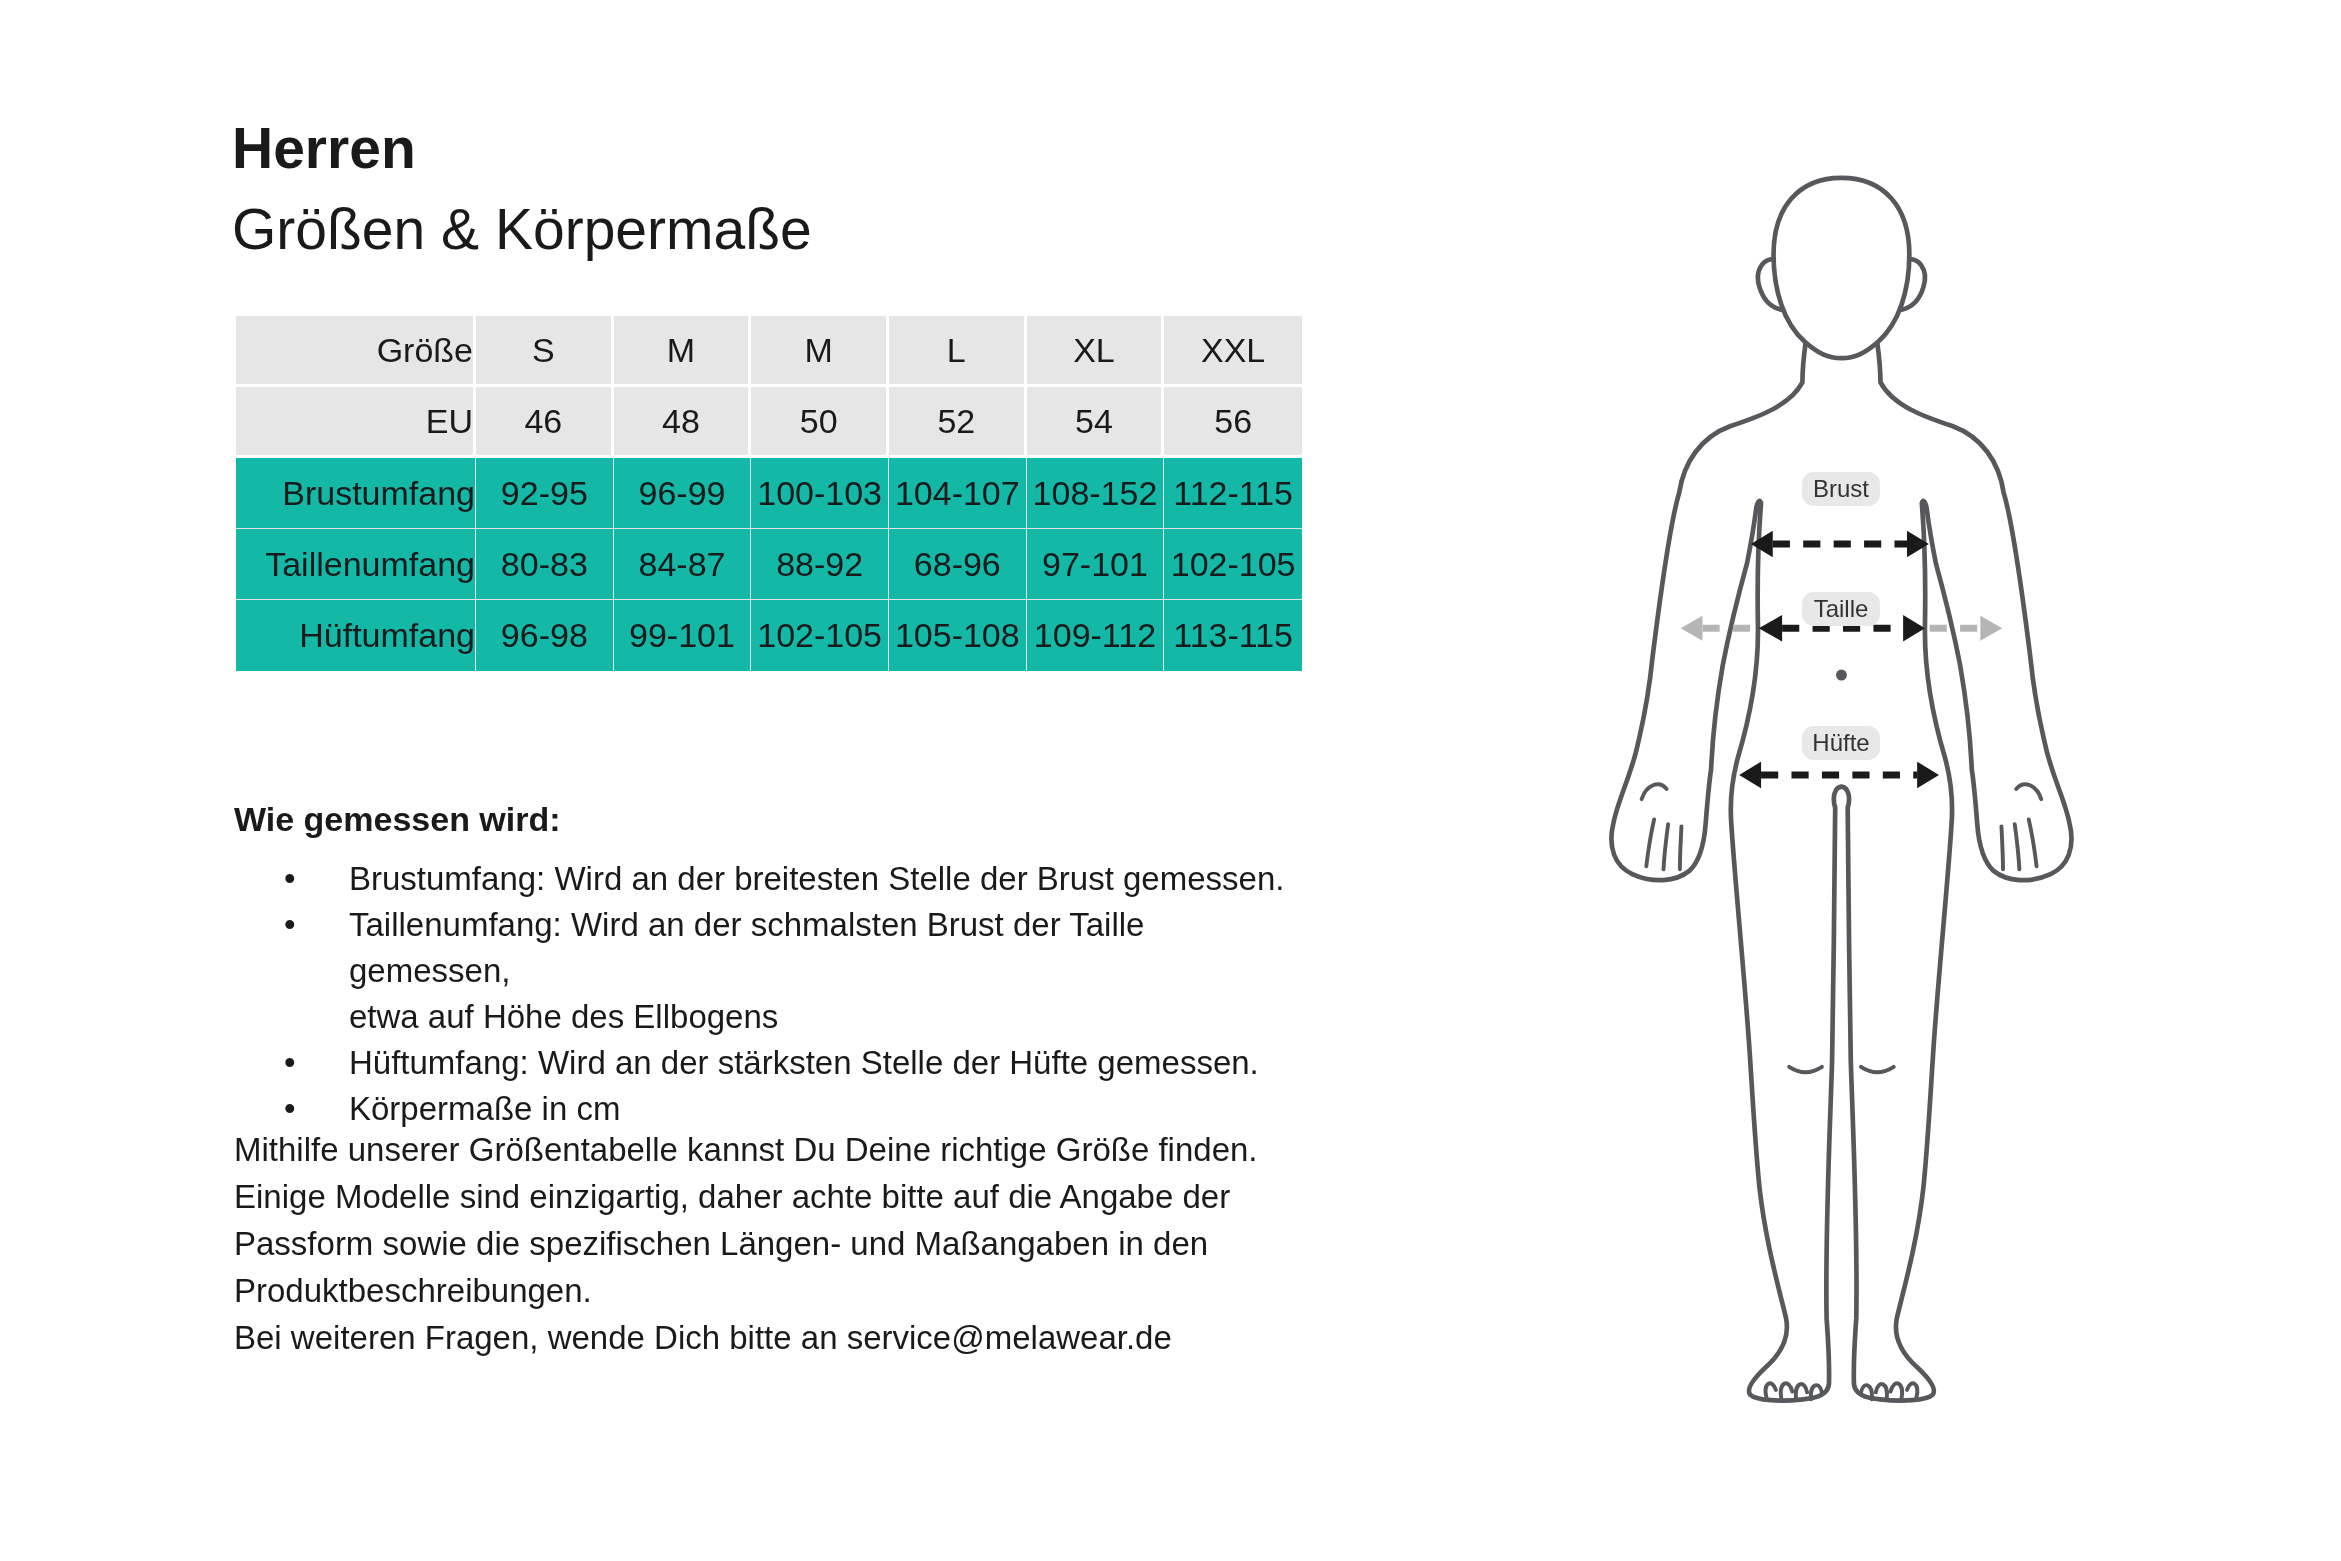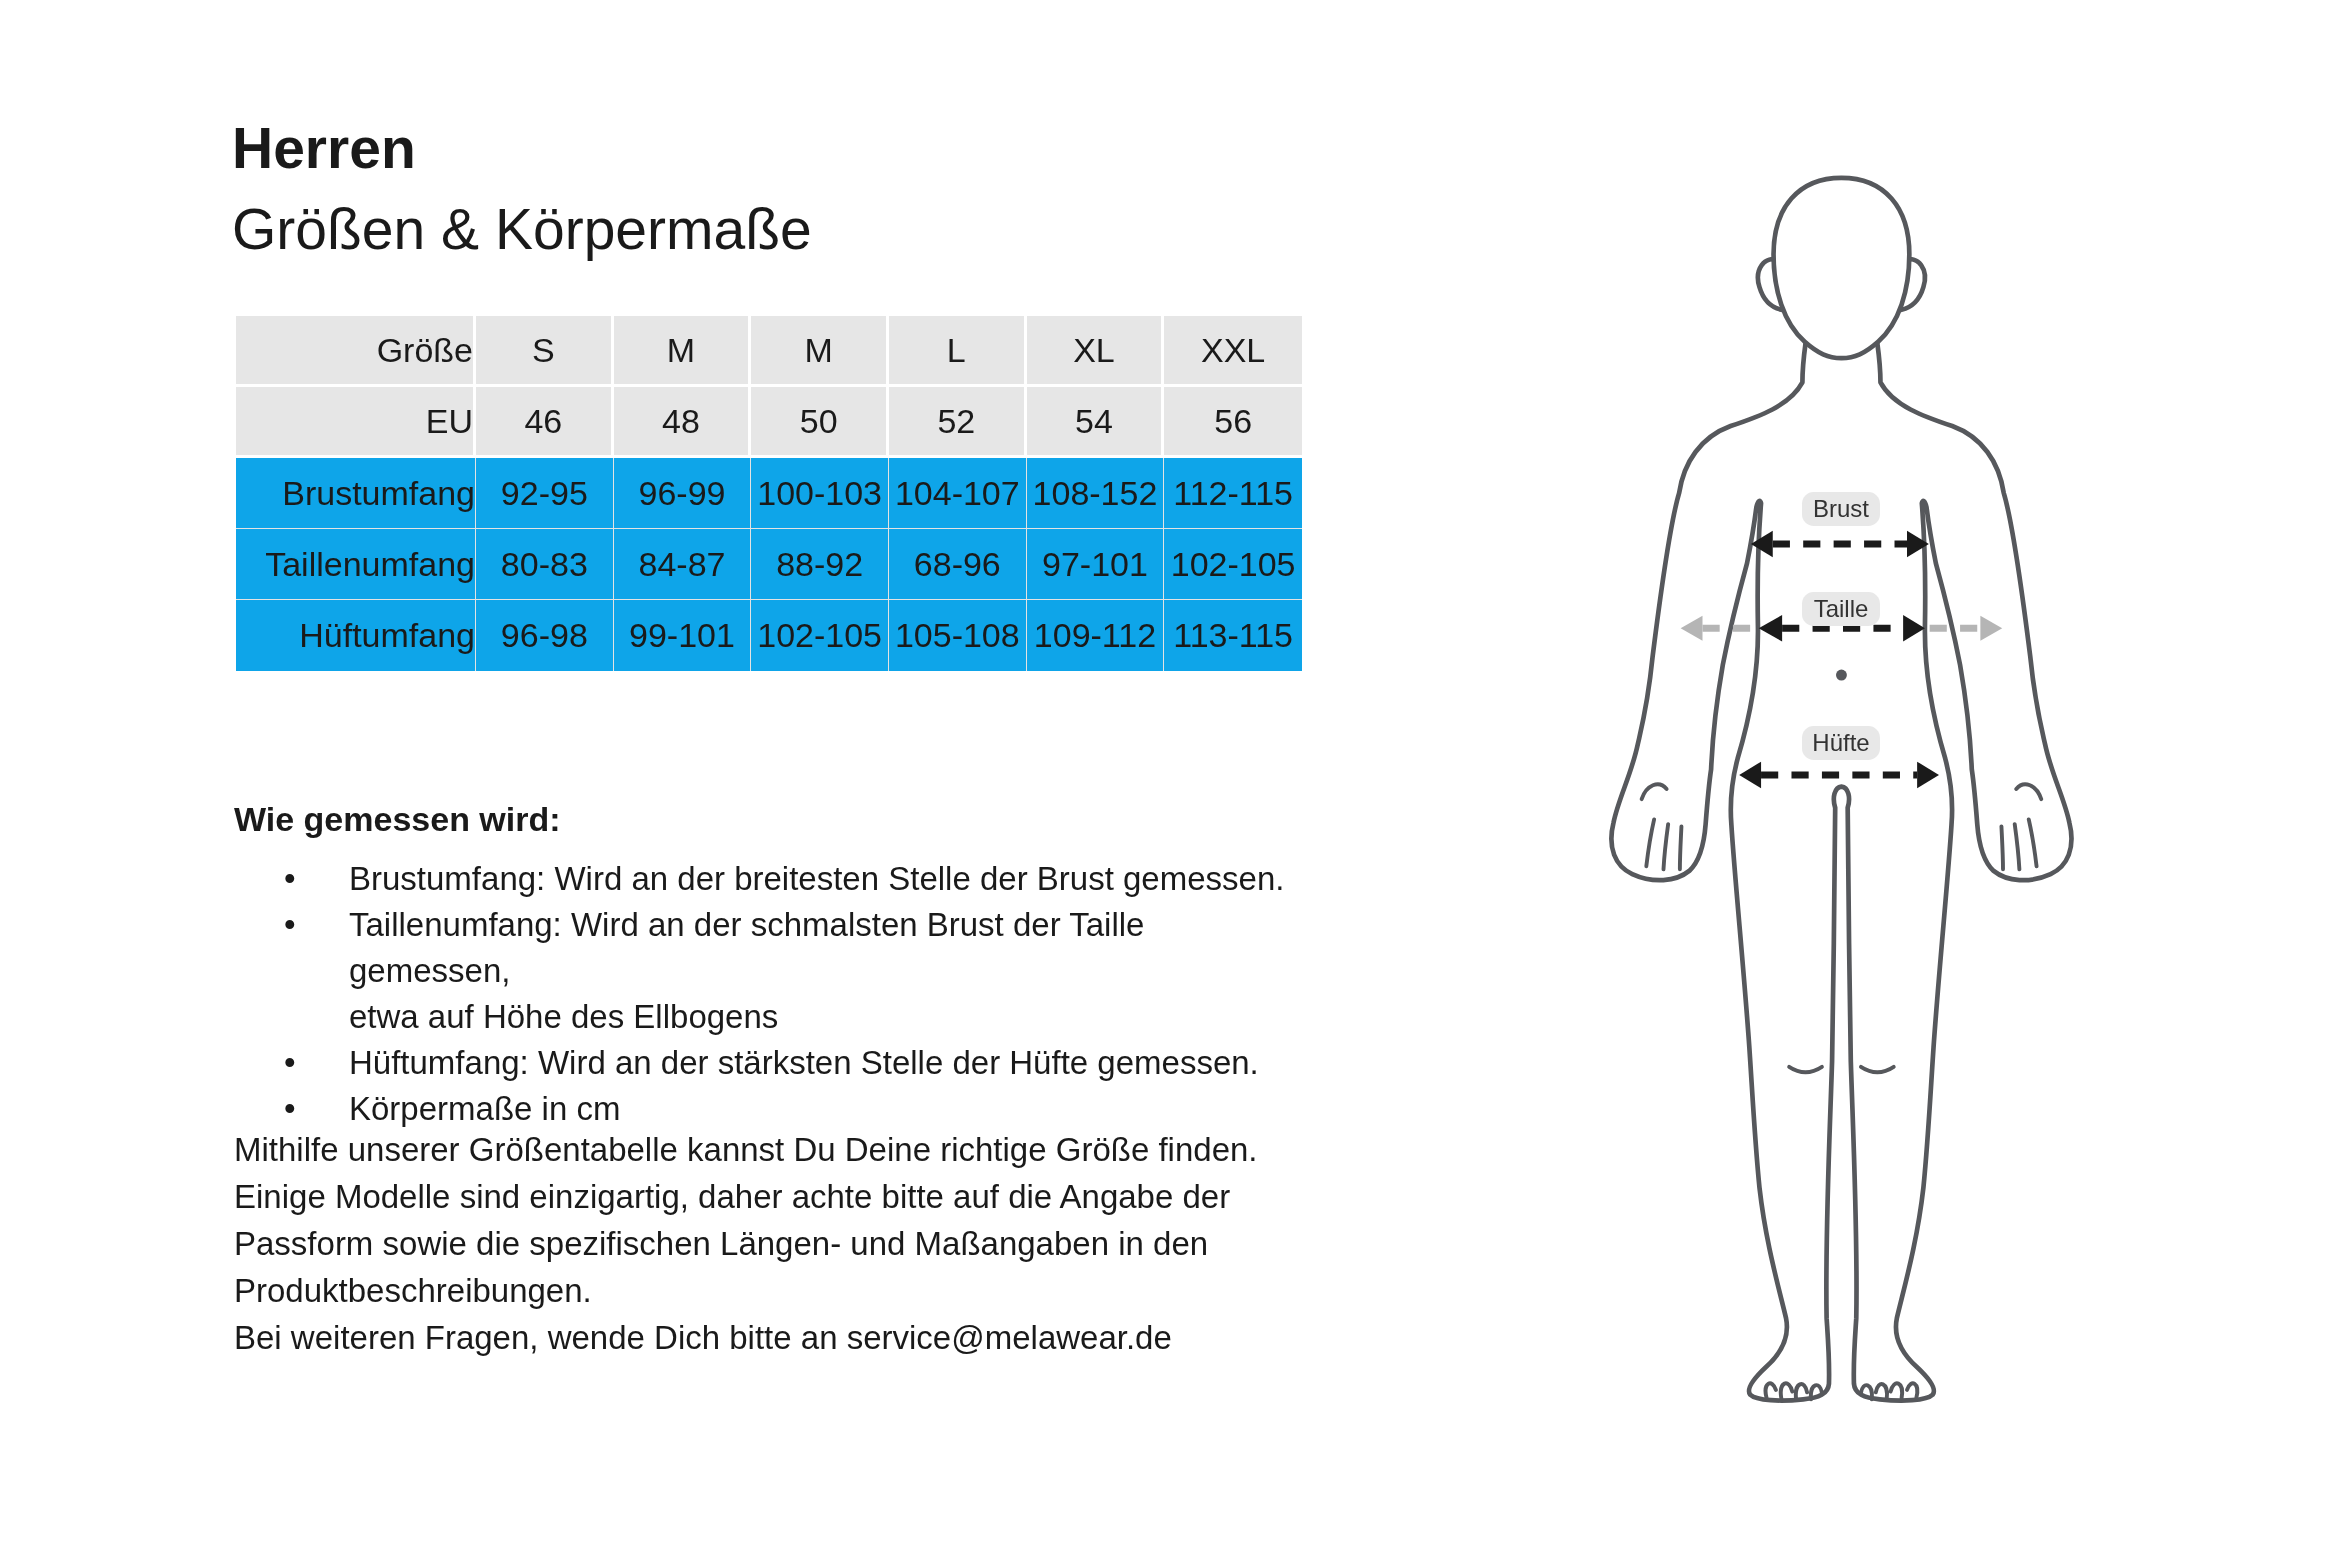--- a/index.html
+++ b/index.html
@@ -14,41 +14,41 @@
   
   table.size-table{position:absolute;left:236px;top:308px;width:1066px;
         border-collapse:separate;border-spacing:0;table-layout:fixed;font-size:34px;}
   table.size-table col.lbl{width:240px;}
   table.size-table th,table.size-table td{height:71px;box-sizing:border-box;
         font-weight:normal;text-align:center;padding:0;}
   table.size-table .lblcell{text-align:right;padding-left:19px;}
   tr.gray > *{background:#e6e6e6;border-right:3.1px solid #ffffff;border-bottom:3.1px solid #ffffff;}
   tr.gray > *:last-child{border-right:none;}
   tr.head > *{font-weight:bold;}
-  tr.white > *{background:#0ea5e9;border-right:1.6px solid #e3e3e3;border-bottom:1.6px solid #e3e3e3;}
+  tr.white > *{background:#14b8a6;border-right:1.6px solid #e3e3e3;border-bottom:1.6px solid #e3e3e3;}
   tr.white > *:last-child{border-right:none;}
   tr.white:last-child > *{border-bottom:none;}
 
   
   .measure-heading{position:absolute;left:234px;top:792px;font-size:34px;font-weight:bold;text-align:right;}
   ul.measure-list{position:absolute;left:258px;top:848px;width:1030px;margin:0;padding:0;
         list-style:none;font-size:33px;line-height:46px;}
   ul.measure-list li{display:flex;}
   ul.measure-list .marker{flex:0 0 91px;box-sizing:border-box;padding-left:26px;}
 
   
   .footer-text{position:absolute;left:234px;top:1118px;font-size:33px;line-height:47px;}
 
   
   .figure{position:absolute;left:1593px;top:148px;width:500px;height:1280px;}
   .figure svg{position:absolute;left:0;top:0;}
   .pill{position:absolute;left:209px;width:78px;height:34px;background:#e8e8e8;
         border-radius:11.7px;display:flex;align-items:center;justify-content:center;
         font-size:24px;color:#333333;}
-  .pill-brust{top:336px;}
+  .pill-brust{top:316px;}
   .pill-taille{top:436px;}
   .pill-huefte{top:570px;}
 </style>
 </head>
 <body>
 
 <div class="page">
 
   <div class="title-block">
     <span class="title-line1">Herren</span>

